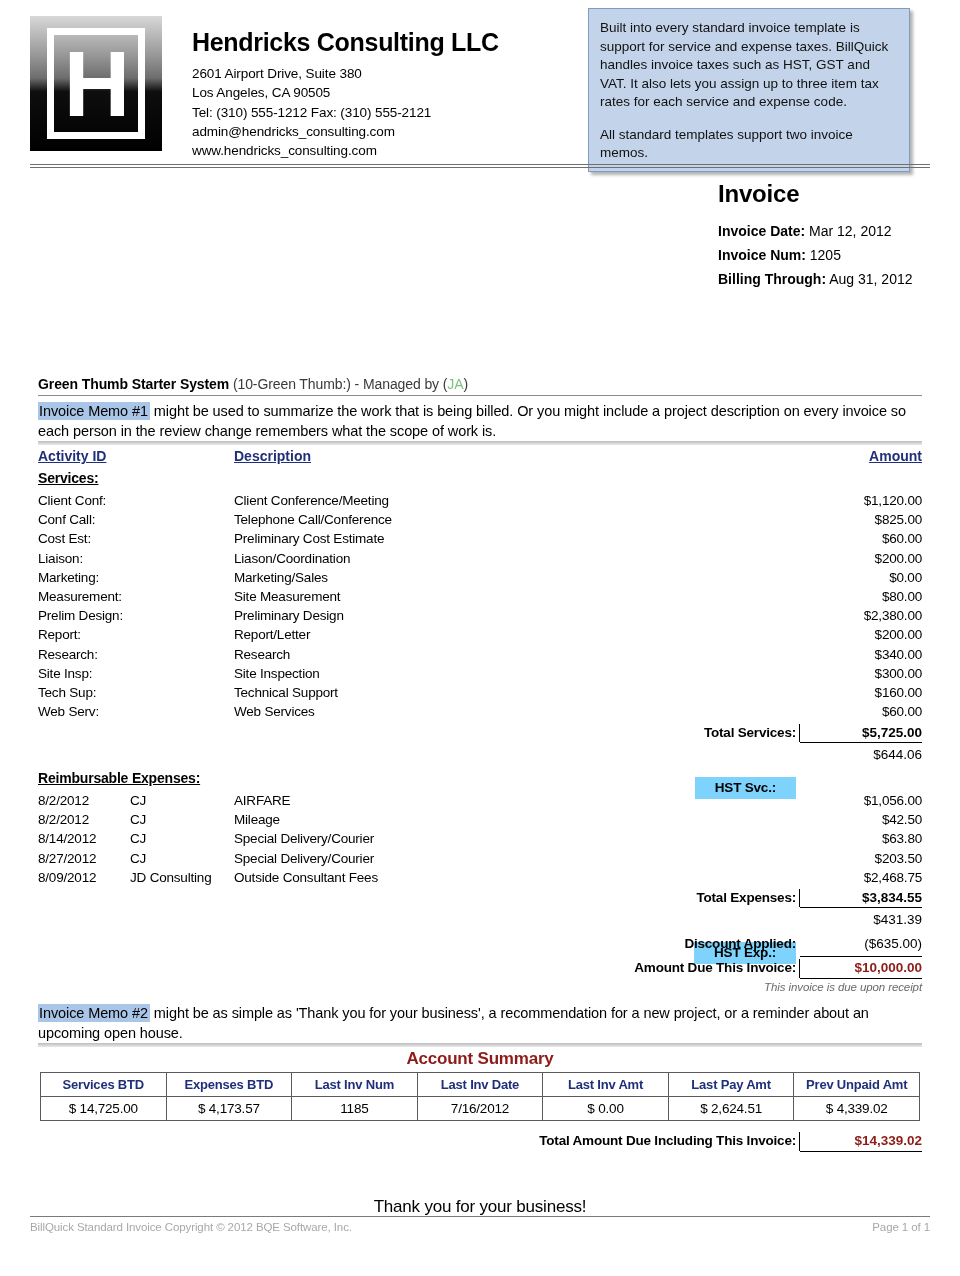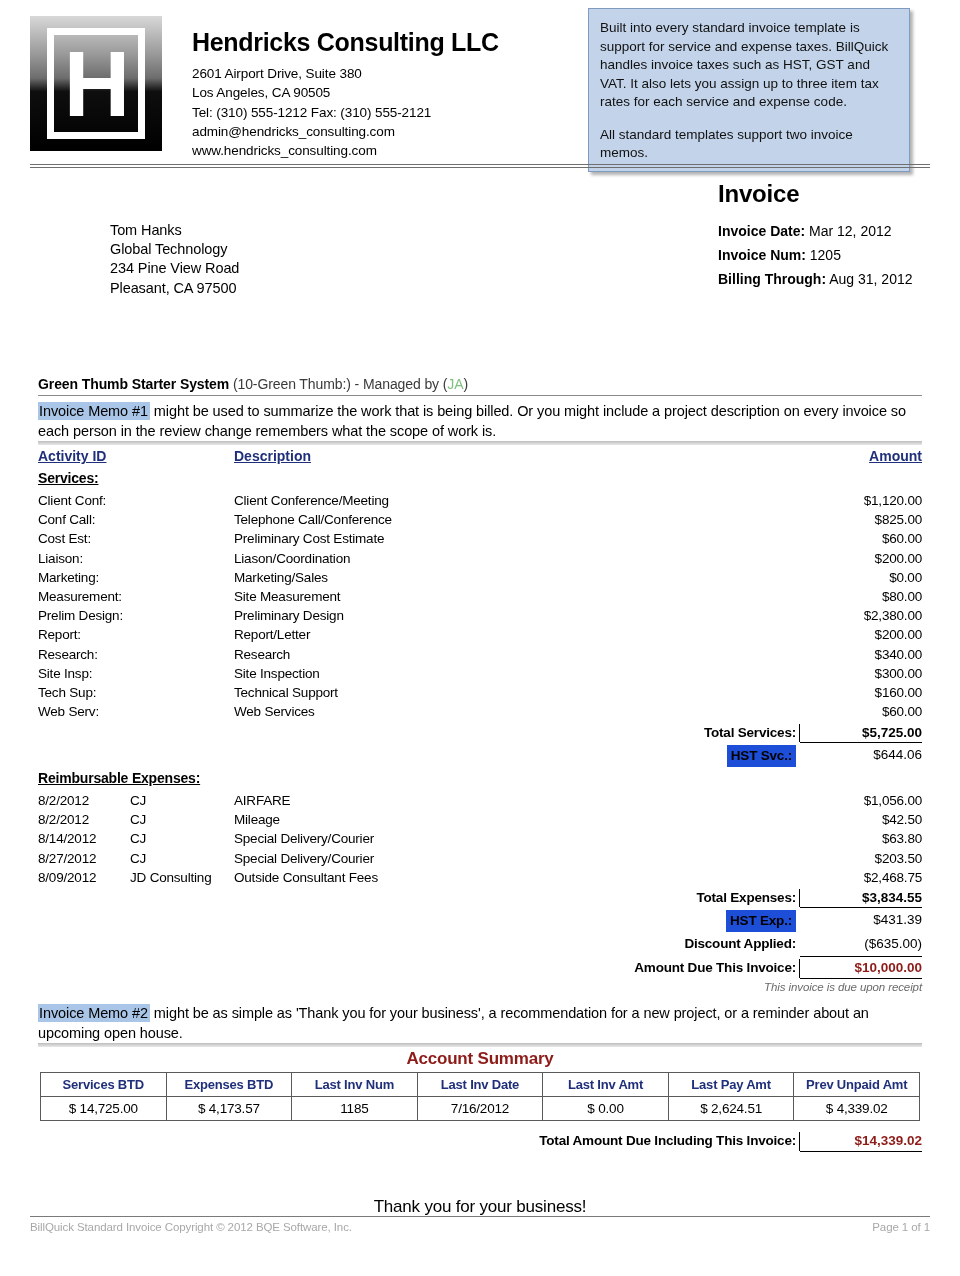--- a/index.html
+++ b/index.html
@@ -227,22 +227,23 @@
     font-size: 13.5px;
     white-space: nowrap;
   }
   .tot-row .lbl {
     position: absolute;
     right: 126px;
     font-weight: bold;
     letter-spacing: -0.2px;
   }
   .tot-row .lbl.hl-yellow {
-    background: #1d4ed8;
-    padding: 1px 4px;
+    background: #7dd3fc;
+    padding: 1px 20px;
+    margin-top: 32px;
   }
   .tot-row .val {
     position: absolute;
     right: 0px;
     text-align: right;
   }
   .tot-row .val.bold { font-weight: bold; }
   .tot-row .val.money-red { color: #8d1b17; font-weight: bold; }
   .tot-rule-top {
     position: absolute;
@@ -377,26 +378,20 @@
 
   <div class="callout">
     <p>Built into every standard invoice template is support for service and expense taxes. BillQuick handles invoice taxes such as HST, GST and VAT. It also lets you assign up to three item tax rates for each service and expense code.</p>
     <p>All standard templates support two invoice memos.</p>
   </div>
 
   <div class="hrule-double" style="top:164px;"></div>
 
   <div class="inv-title">Invoice</div>
 
-  <div class="bill-to">
-    <div>Tom Hanks</div>
-    <div>Global Technology</div>
-    <div>234 Pine View Road</div>
-    <div>Pleasant, CA 97500</div>
-  </div>
 
   <div class="inv-meta">
     <div>
       <b>Invoice Date:</b>
       <span>Mar 12, 2012</span>
     </div>
     <div>
       <b>Invoice Num:</b>
       <span>1205</span>
     </div>

